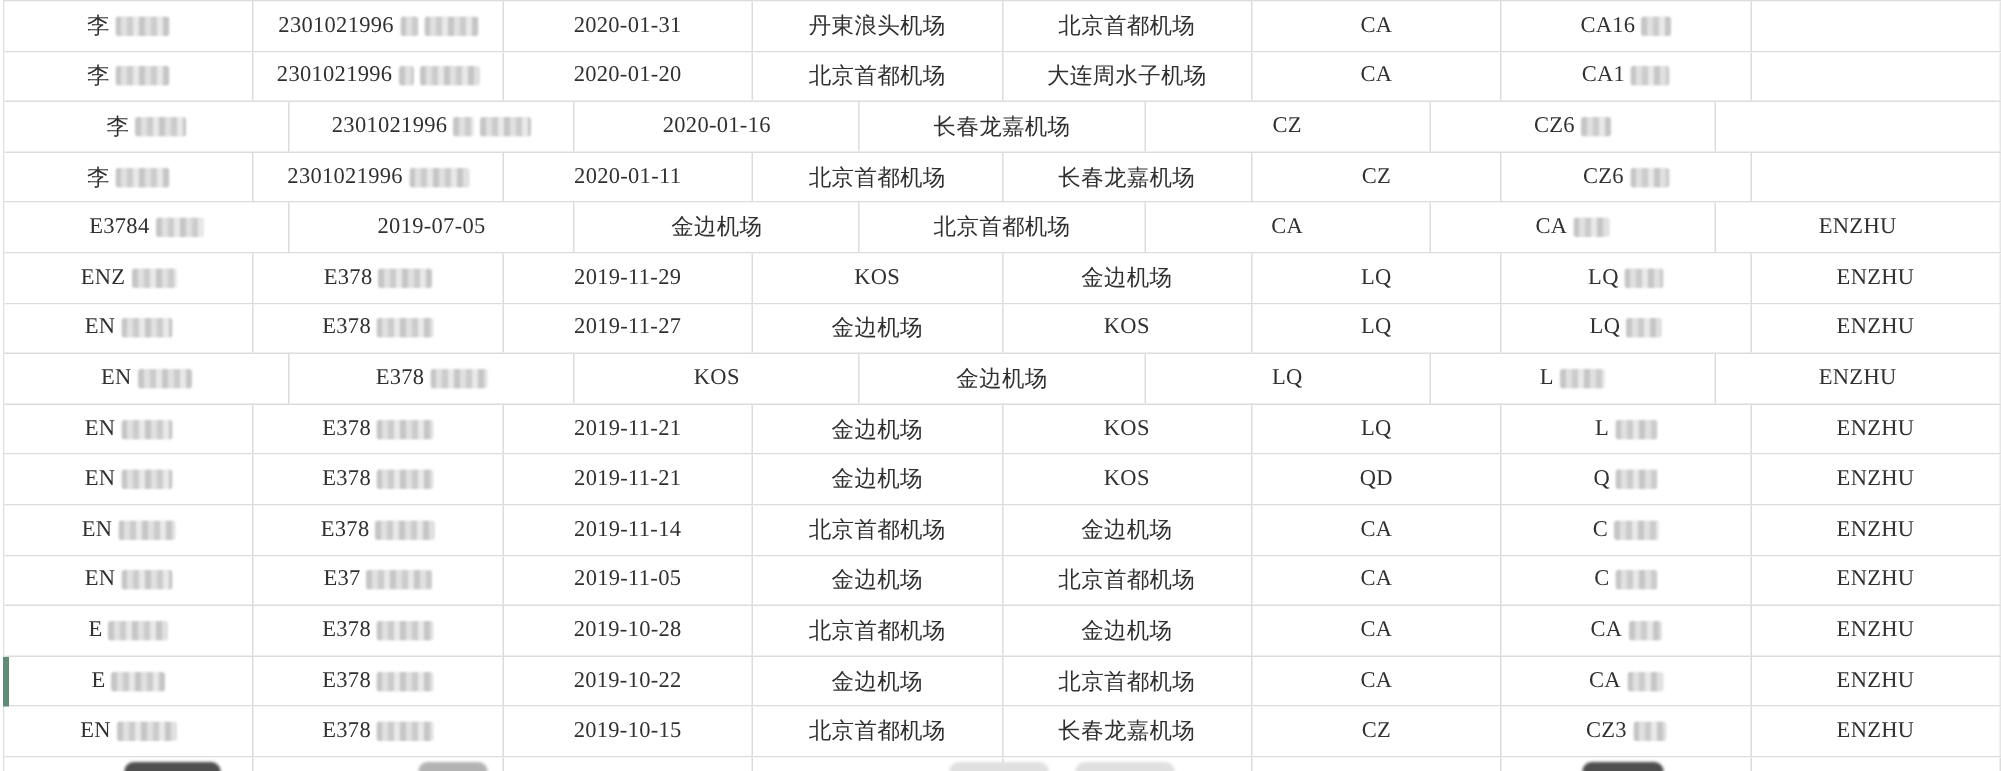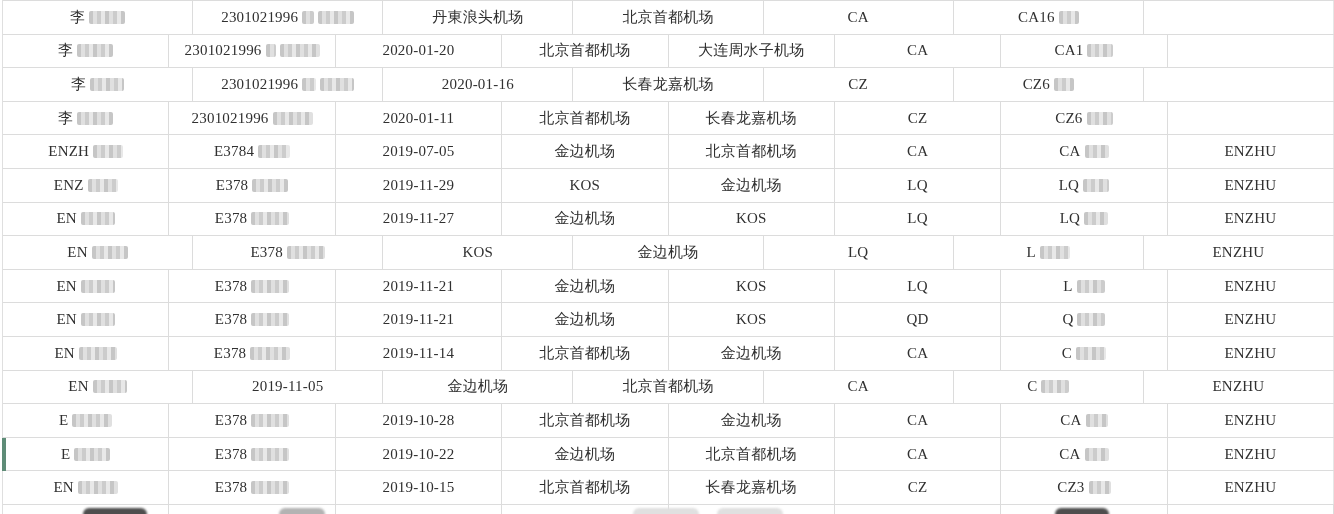--- a/index.html
+++ b/index.html
@@ -49,20 +49,23 @@
         <div class="cell">
           <span class="txt">李</span>
           <span class="mosaic" style="width: 36px;"></span>
         </div>
         <div class="cell">
           <span class="txt">2301021996</span>
           <span class="mosaic" style="width: 12px;"></span>
           <span class="mosaic" style="width: 36px;"></span>
         </div>
         <div class="cell">
+          <span class="txt">2020-01-31</span>
+        </div>
+        <div class="cell">
           <span class="txt">丹東浪头机场</span>
         </div>
         <div class="cell">
           <span class="txt">北京首都机场</span>
         </div>
         <div class="cell">
           <span class="txt">CA</span>
         </div>
         <div class="cell">
           <span class="txt">CA16</span>
@@ -153,24 +156,20 @@
         <div class="cell">
           <span class="txt">CZ6</span>
           <span class="mosaic" style="width: 26px;"></span>
         </div>
         <div class="cell">
           <span class="txt"></span>
         </div>
       </div>
       <div class="row">
         <div class="cell">
-          <span class="txt">ENZH</span>
-          <span class="mosaic" style="width: 30px;"></span>
-        </div>
-        <div class="cell">
           <span class="txt">E3784</span>
           <span class="mosaic" style="width: 32px;"></span>
         </div>
         <div class="cell">
           <span class="txt">2019-07-05</span>
         </div>
         <div class="cell">
           <span class="txt">金边机场</span>
         </div>
         <div class="cell">
@@ -355,20 +354,24 @@
           <span class="mosaic" style="width: 30px;"></span>
         </div>
         <div class="cell">
           <span class="txt">ENZHU</span>
         </div>
       </div>
       <div class="row">
         <div class="cell">
           <span class="txt">EN</span>
           <span class="mosaic" style="width: 34px;"></span>
+        </div>
+        <div class="cell">
+          <span class="txt">E37</span>
+          <span class="mosaic" style="width: 44px;"></span>
         </div>
         <div class="cell">
           <span class="txt">2019-11-05</span>
         </div>
         <div class="cell">
           <span class="txt">金边机场</span>
         </div>
         <div class="cell">
           <span class="txt">北京首都机场</span>
         </div>

